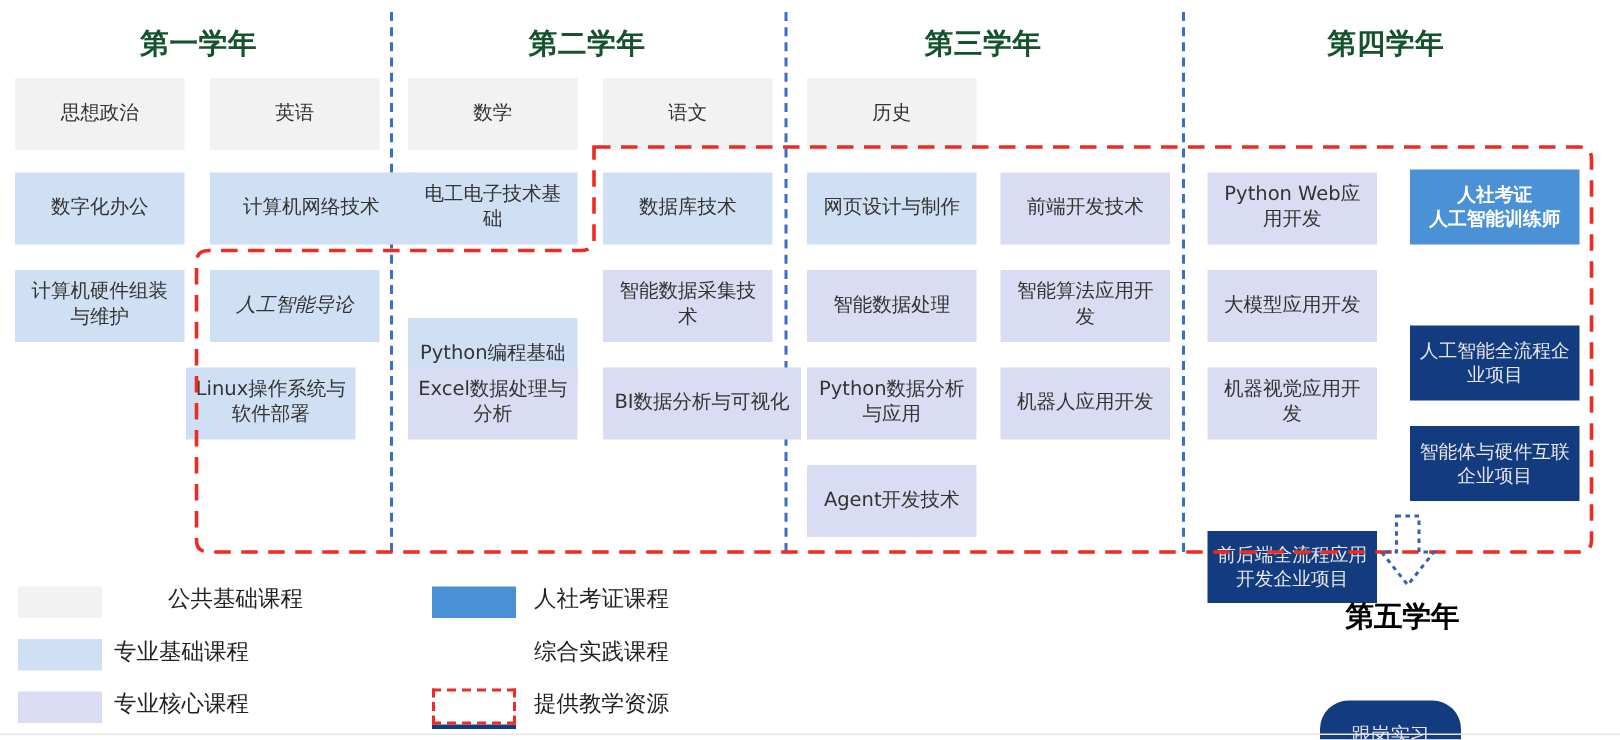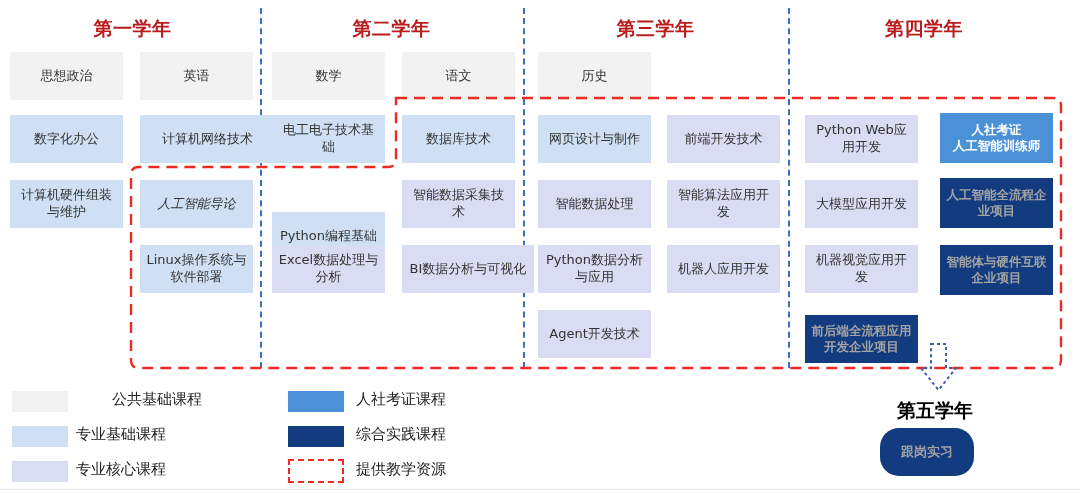--- a/index.html
+++ b/index.html
@@ -16,21 +16,21 @@
     height: 493px;
     background: #ffffff;
     overflow: hidden;
   }
 
   
   .year-header {
     position: absolute;
     font-size: 19px;
     font-weight: bold;
-    color: #b91c1c;
+    color: #14532d;
     text-align: center;
     letter-spacing: 0.5px;
     white-space: nowrap;
   }
 
   
   .vsep {
     position: absolute;
     width: 0;
     border-left: 2px dashed #3b6fc4;
@@ -47,21 +47,21 @@
     font-size: 13px;
     line-height: 1.28;
     padding: 2px 6px;
     box-sizing: border-box;
     color: #333333;
   }
   .c-public { background: #f2f2f2; color: #333333; }
   .c-basic  { background: #cfe0f5; color: #333333; }
   .c-core   { background: #d9dcf2; color: #333333; }
   .c-cert   { background: #4a91d6; color: #ffffff; font-weight: bold; }
-  .c-prac   { background: #123b80; color: #a3a3a3; font-weight: bold; }
+  .c-prac   { background: #123b80; color: #e5e5e5; font-weight: normal; margin-top: 39px; }
 
   
   #resource-region {
     position: absolute;
     left: 0; top: 0;
     width: 1080px; height: 493px;
     pointer-events: none;
   }
 
   
@@ -118,21 +118,21 @@
   <div class="year-header" style="left:528px; top:16px; width:255px;">第三学年</div>
   <div class="year-header" style="left:793px; top:16px; width:262px;">第四学年</div>
 
   <div class="course c-public" style="left:10px;  top:52px;  width:113px; height:48px;">思想政治</div>
   <div class="course c-basic" style="left:10px;  top:115px; width:113px; height:48px;">数字化办公</div>
   <div class="course c-basic" style="left:10px;  top:180px; width:113px; height:48px;">计算机硬件组装与维护</div>
 
   <div class="course c-public" style="left:140px; top:52px;  width:113px; height:48px;">英语</div>
   <div class="course c-basic" style="left:140px; top:115px; width:135px; height:48px;">计算机网络技术</div>
   <div class="course c-basic" style="left:140px; top:180px; width:113px; height:48px;font-style:italic;">人工智能导论</div>
-  <div class="course c-basic" style="left:140px; top:245px; width:113px; height:48px;">Linux操作系统与软件部署</div>
+  <div class="course c-basic" style="left:124px; top:245px; width:113px; height:48px;">Linux操作系统与软件部署</div>
 
   <div class="course c-public" style="left:272px; top:52px;  width:113px; height:48px;">数学</div>
   <div class="course c-basic" style="left:272px; top:115px; width:113px; height:48px;">电工电子技术基础</div>
   <div class="course c-basic" style="left:272px; top:180px; width:113px; height:48px;margin-top:32px;">Python编程基础</div>
   <div class="course c-core" style="left:272px; top:245px; width:113px; height:48px;">Excel数据处理与分析</div>
 
   <div class="course c-public" style="left:402px; top:52px;  width:113px; height:48px;">语文</div>
   <div class="course c-basic" style="left:402px; top:115px; width:113px; height:48px;">数据库技术</div>
   <div class="course c-core" style="left:402px; top:180px; width:113px; height:48px;">智能数据采集技术</div>
   <div class="course c-core" style="left:402px; top:245px; width:132px; height:48px;">BI数据分析与可视化</div>

